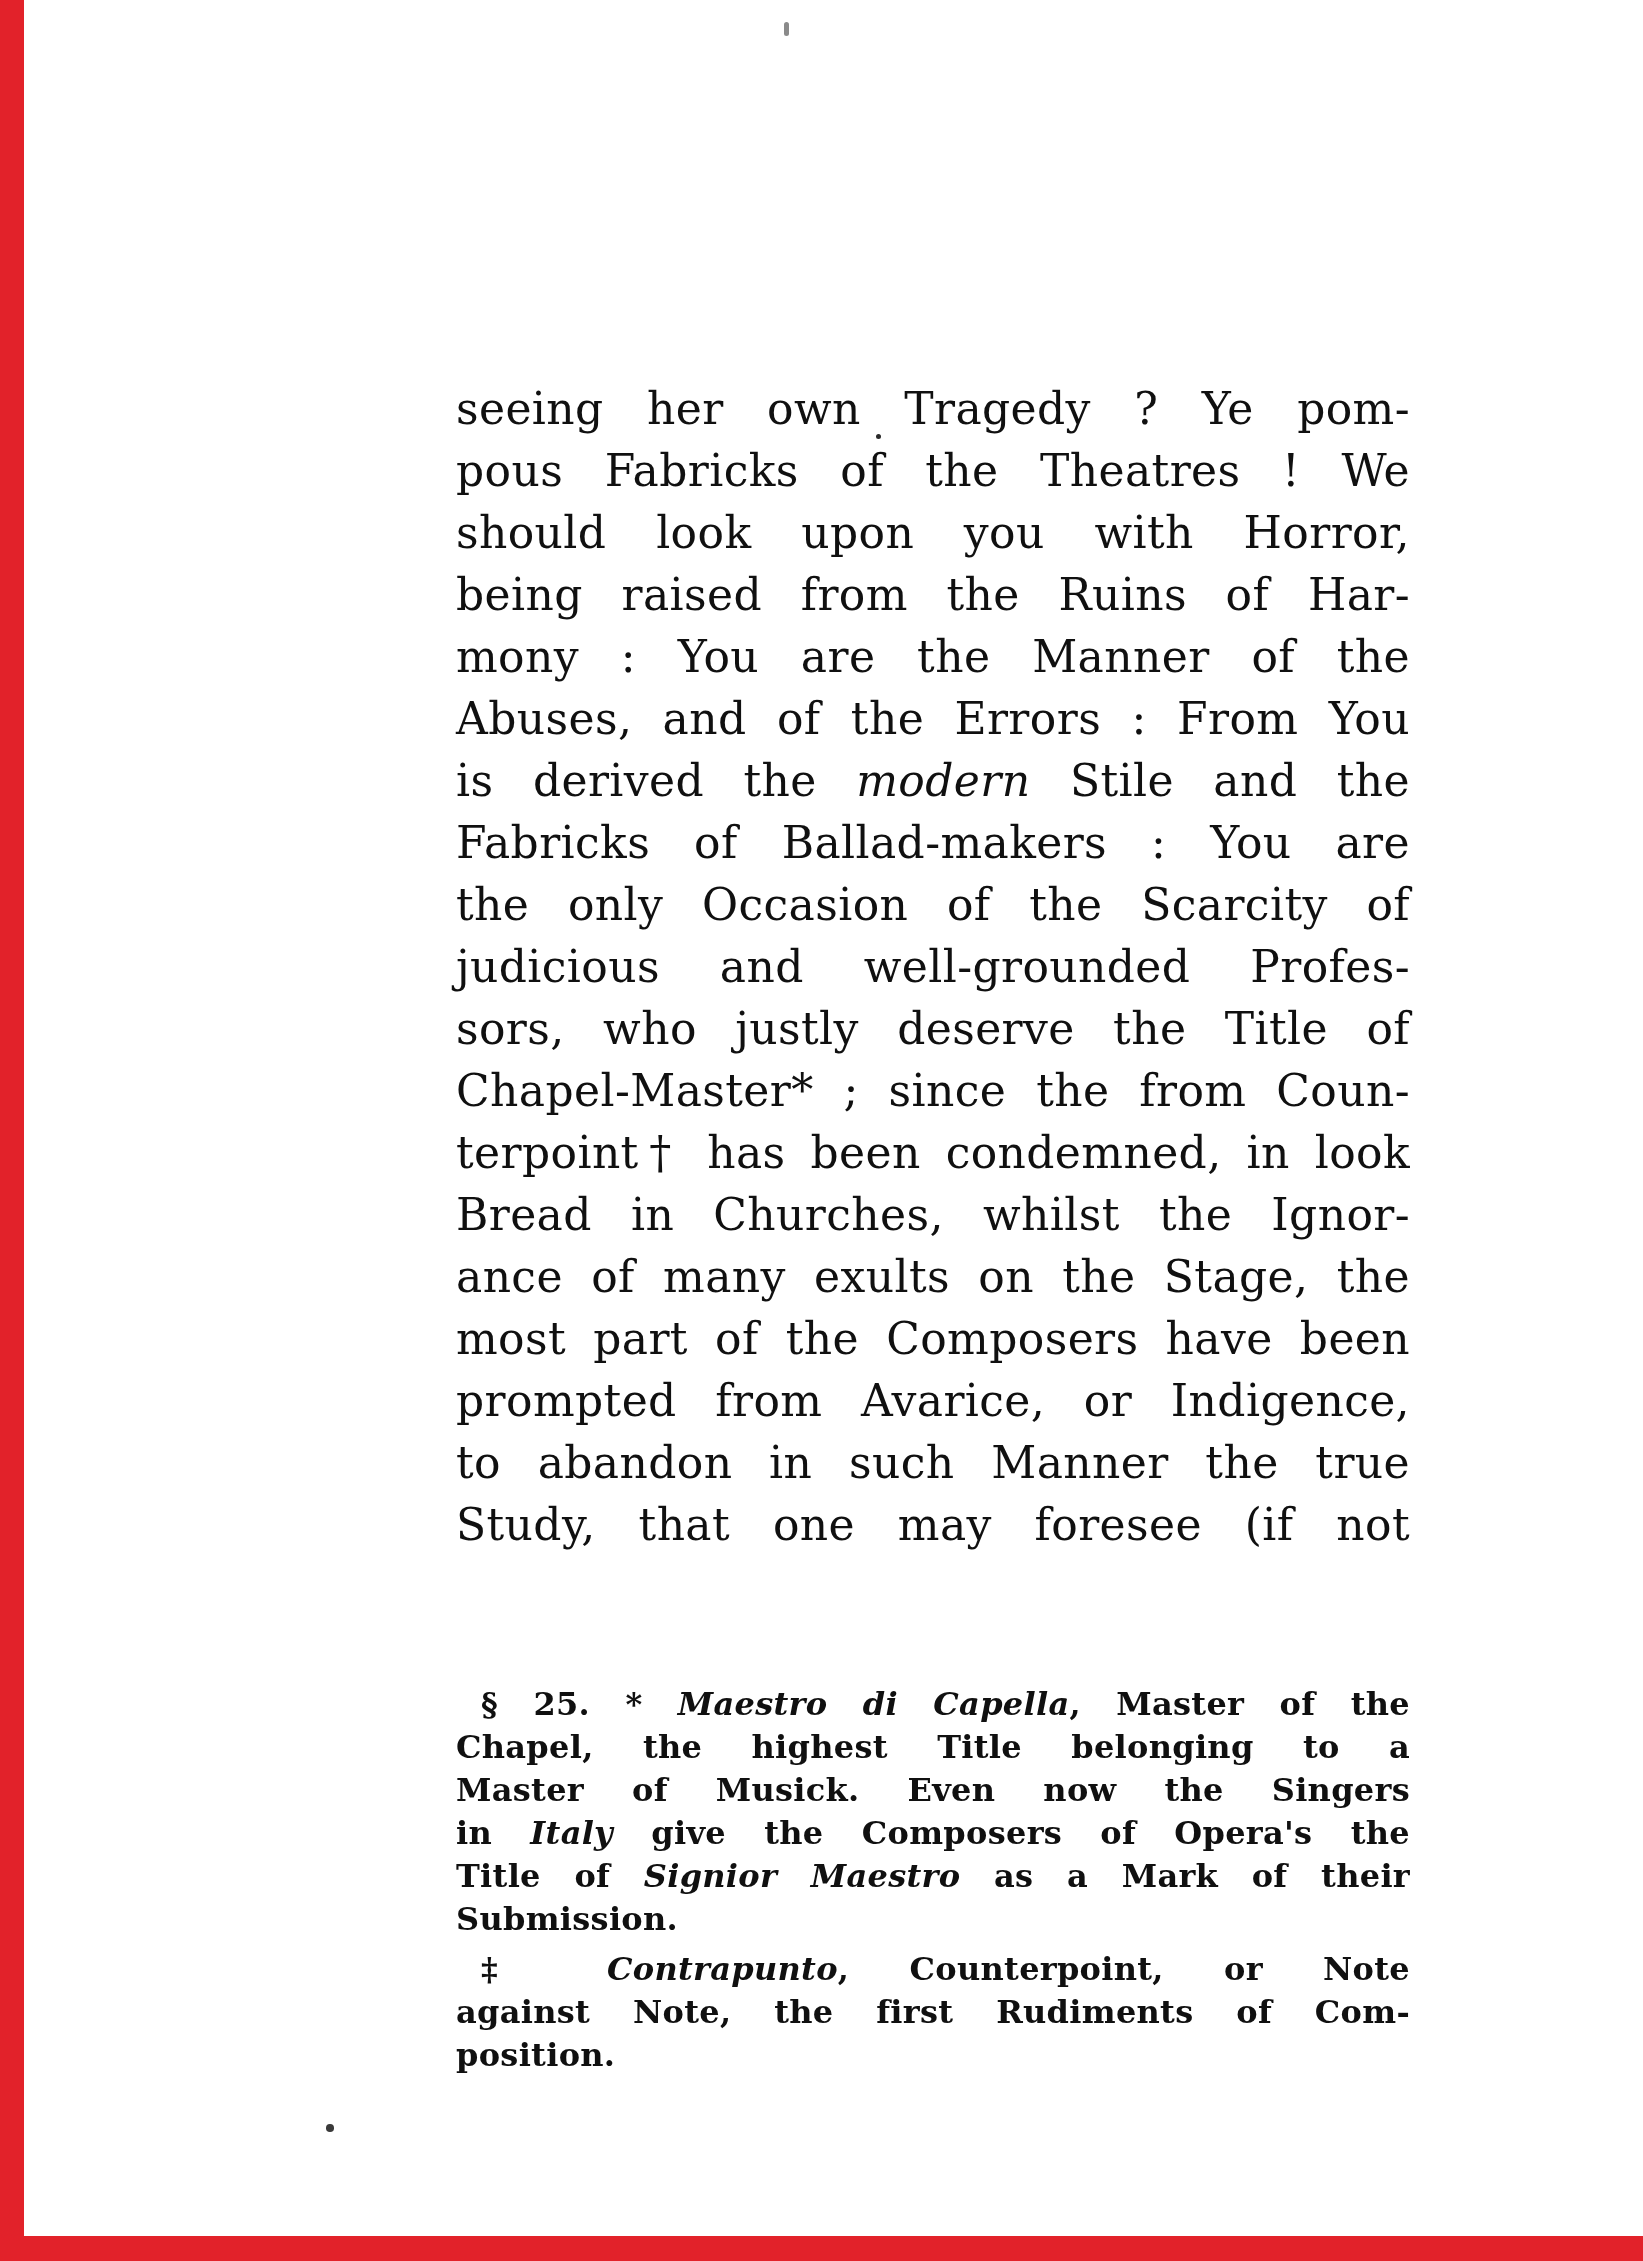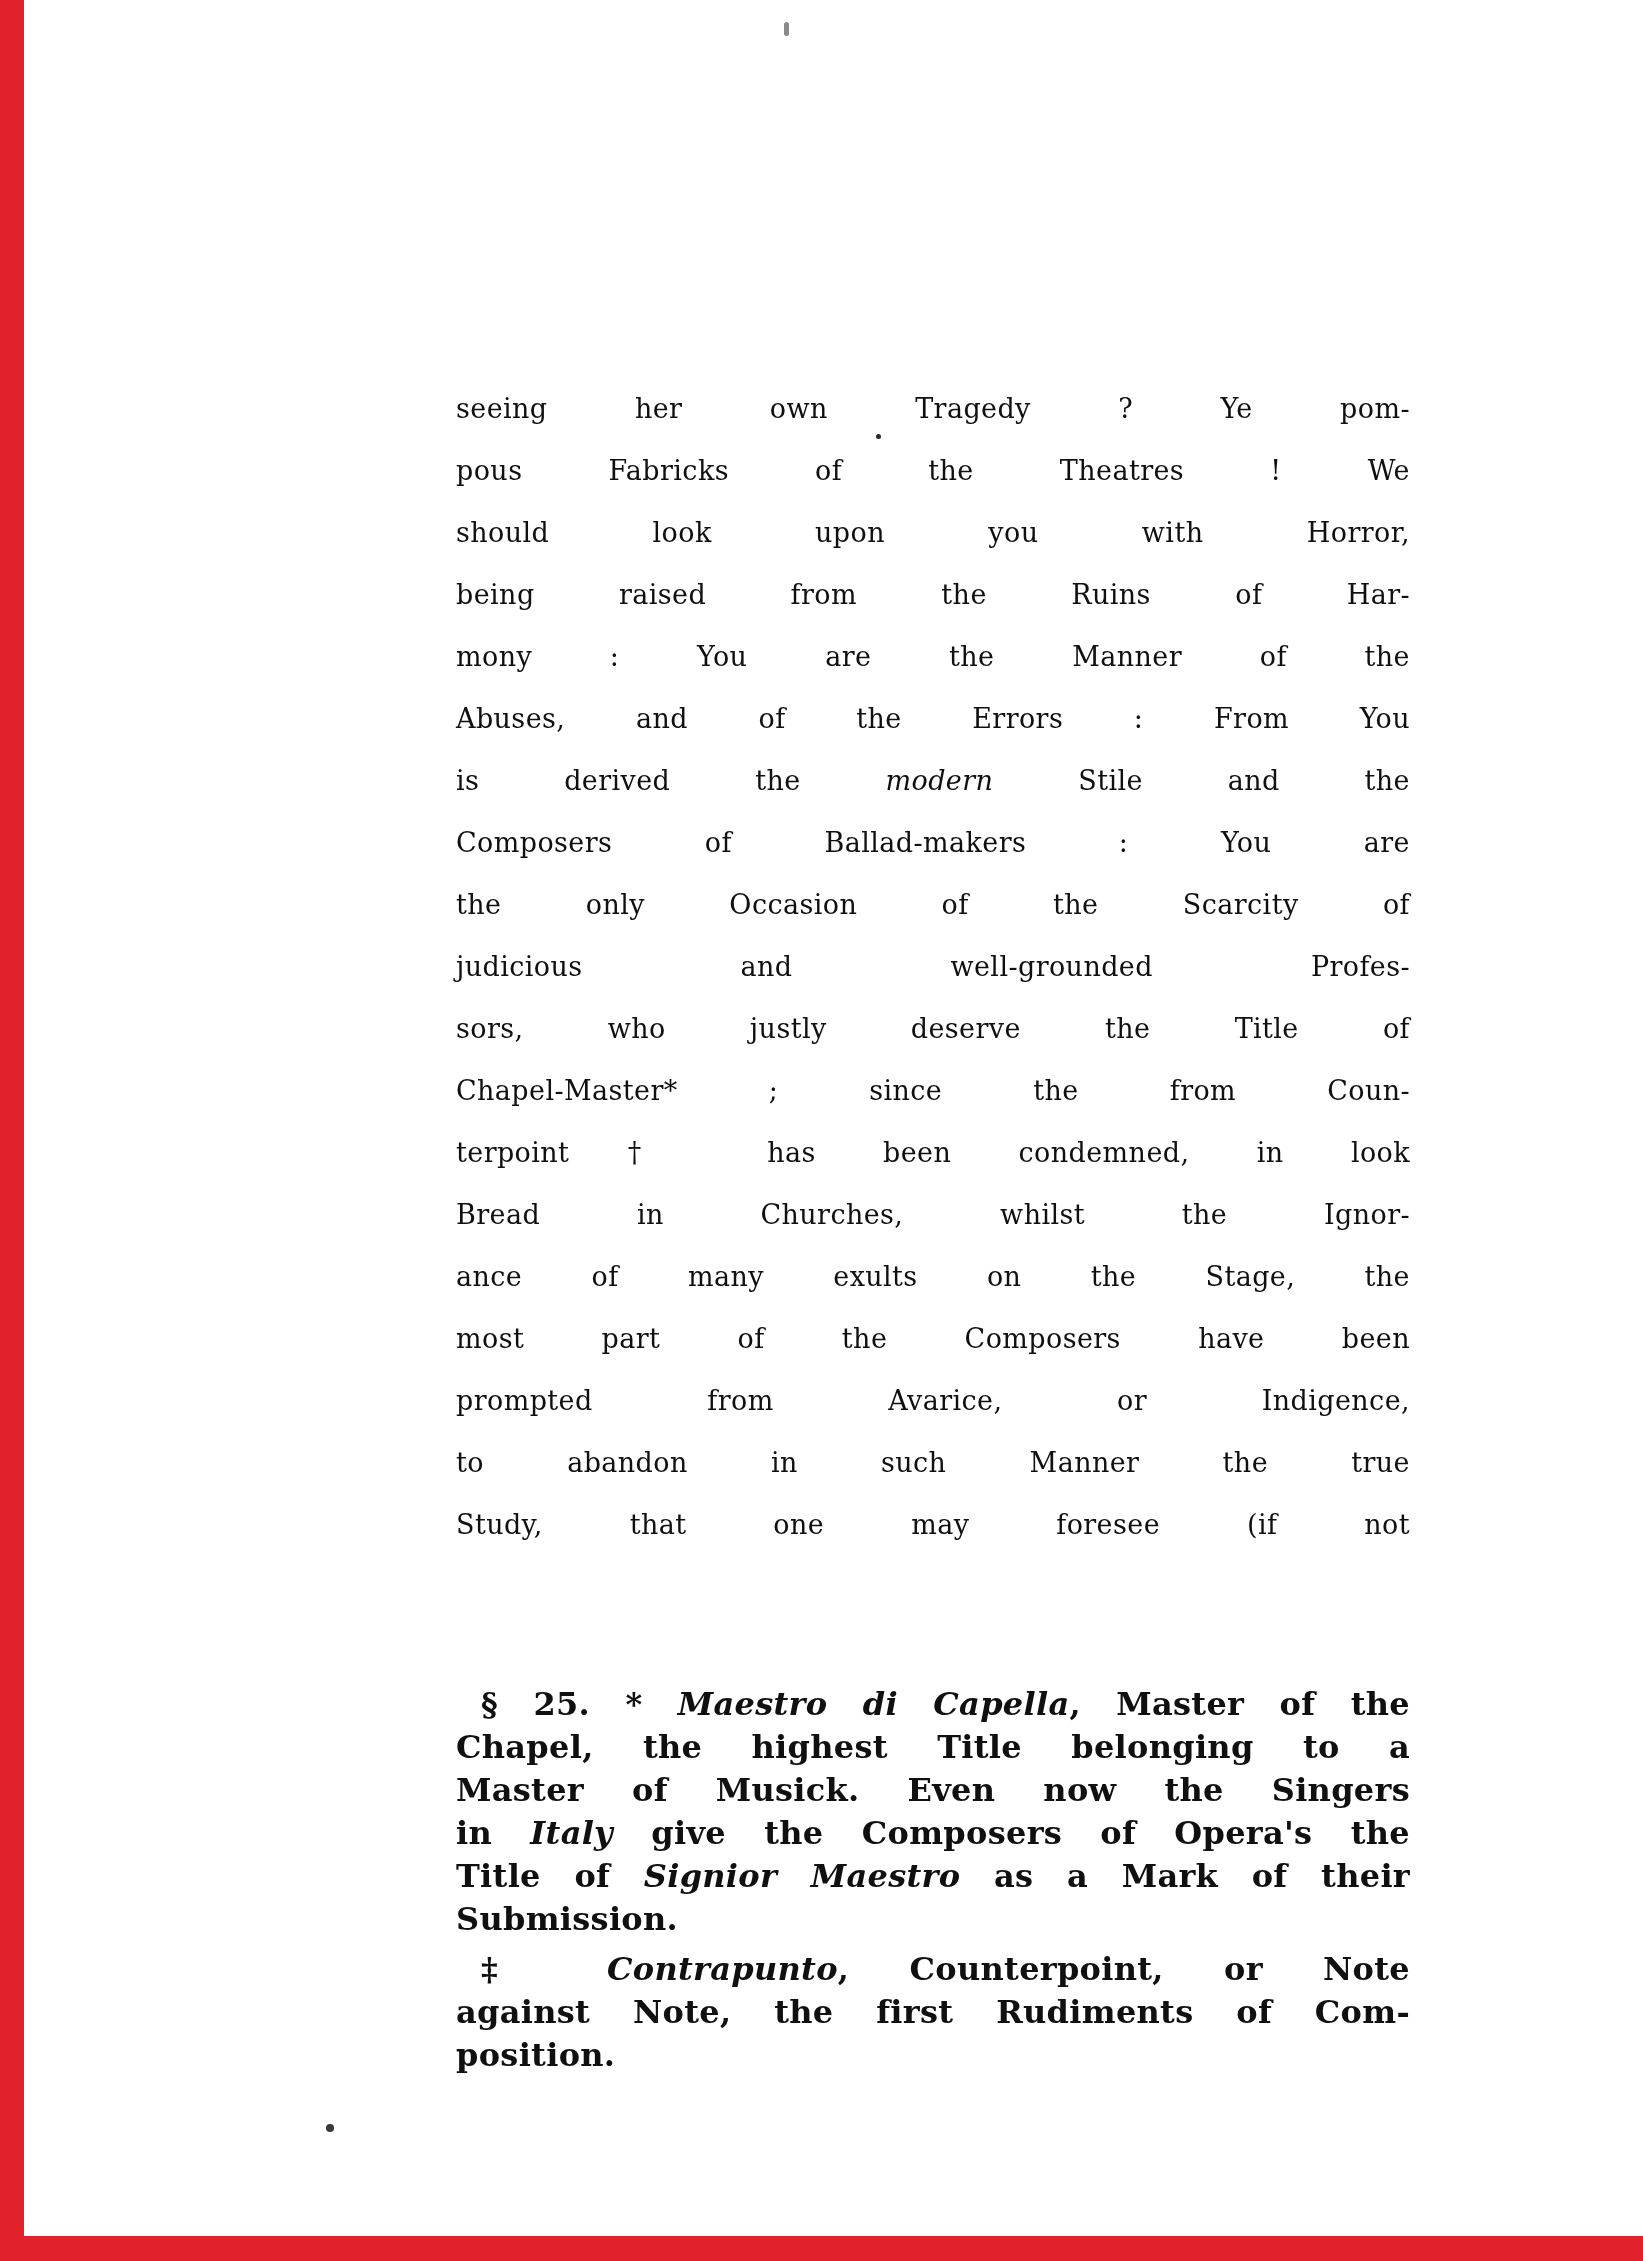--- a/index.html
+++ b/index.html
@@ -21,21 +21,21 @@
     background:var(--edge-red,#e2222a);
   }
   .header{
     position:absolute;left:456px;top:284px;width:954px;
     display:flex;align-items:baseline;
   }
   .pagenum{font-size:35px;letter-spacing:5px;}
   .runtitle{font-style:italic;font-size:41px;letter-spacing:5.9px;margin-left:84px;}
   .bodyblock{
     position:absolute;left:456px;top:378px;width:954px;
-    font-size:27px;line-height:62px;letter-spacing:0.4px;
+    font-size:44px;line-height:62px;letter-spacing:0.4px;
   }
   .fn{
     position:absolute;left:456px;width:954px;
     font-size:32px;line-height:43px;font-weight:700;letter-spacing:0.3px;margin-top:13px;
   }
   #fn1{top:1670px;}
   #fn2{top:1935px;}
   .tline{text-align:justify;text-align-last:justify;}
   .tline.last{text-align-last:left;}
   .tline.indent{text-indent:25px;}
@@ -59,21 +59,21 @@
 
 
   <div class="bodyblock">
       <div class="tline"><span>seeing her own Tragedy ?  Ye pom-</span></div>
       <div class="tline"><span>pous Fabricks of the Theatres !  We</span></div>
       <div class="tline"><span>should look upon you with Horror,</span></div>
       <div class="tline"><span>being raised from the Ruins of Har-</span></div>
       <div class="tline"><span>mony :  You are the Manner of the</span></div>
       <div class="tline"><span>Abuses, and of the Errors :  From You</span></div>
       <div class="tline"><span>is derived the </span><span class="it">modern</span><span> Stile and the</span></div>
-      <div class="tline"><span>Composers of Ballad-makers :  You are</span></div>
+      <div class="tline"><span>Fabricks of Ballad-makers :  You are</span></div>
       <div class="tline"><span>the only Occasion of the Scarcity of</span></div>
       <div class="tline"><span>judicious and well-grounded Profes-</span></div>
       <div class="tline"><span>sors, who justly deserve the Title of</span></div>
       <div class="tline"><span>Chapel-Master* ; since the from Coun-</span></div>
       <div class="tline"><span>terpoint† has been condemned, in look</span></div>
       <div class="tline"><span>Bread in Churches, whilst the Ignor-</span></div>
       <div class="tline"><span>ance of many exults on the Stage, the</span></div>
       <div class="tline"><span>most part of the Composers have been</span></div>
       <div class="tline"><span>prompted from Avarice, or Indigence,</span></div>
       <div class="tline"><span>to abandon in such Manner the true</span></div>

